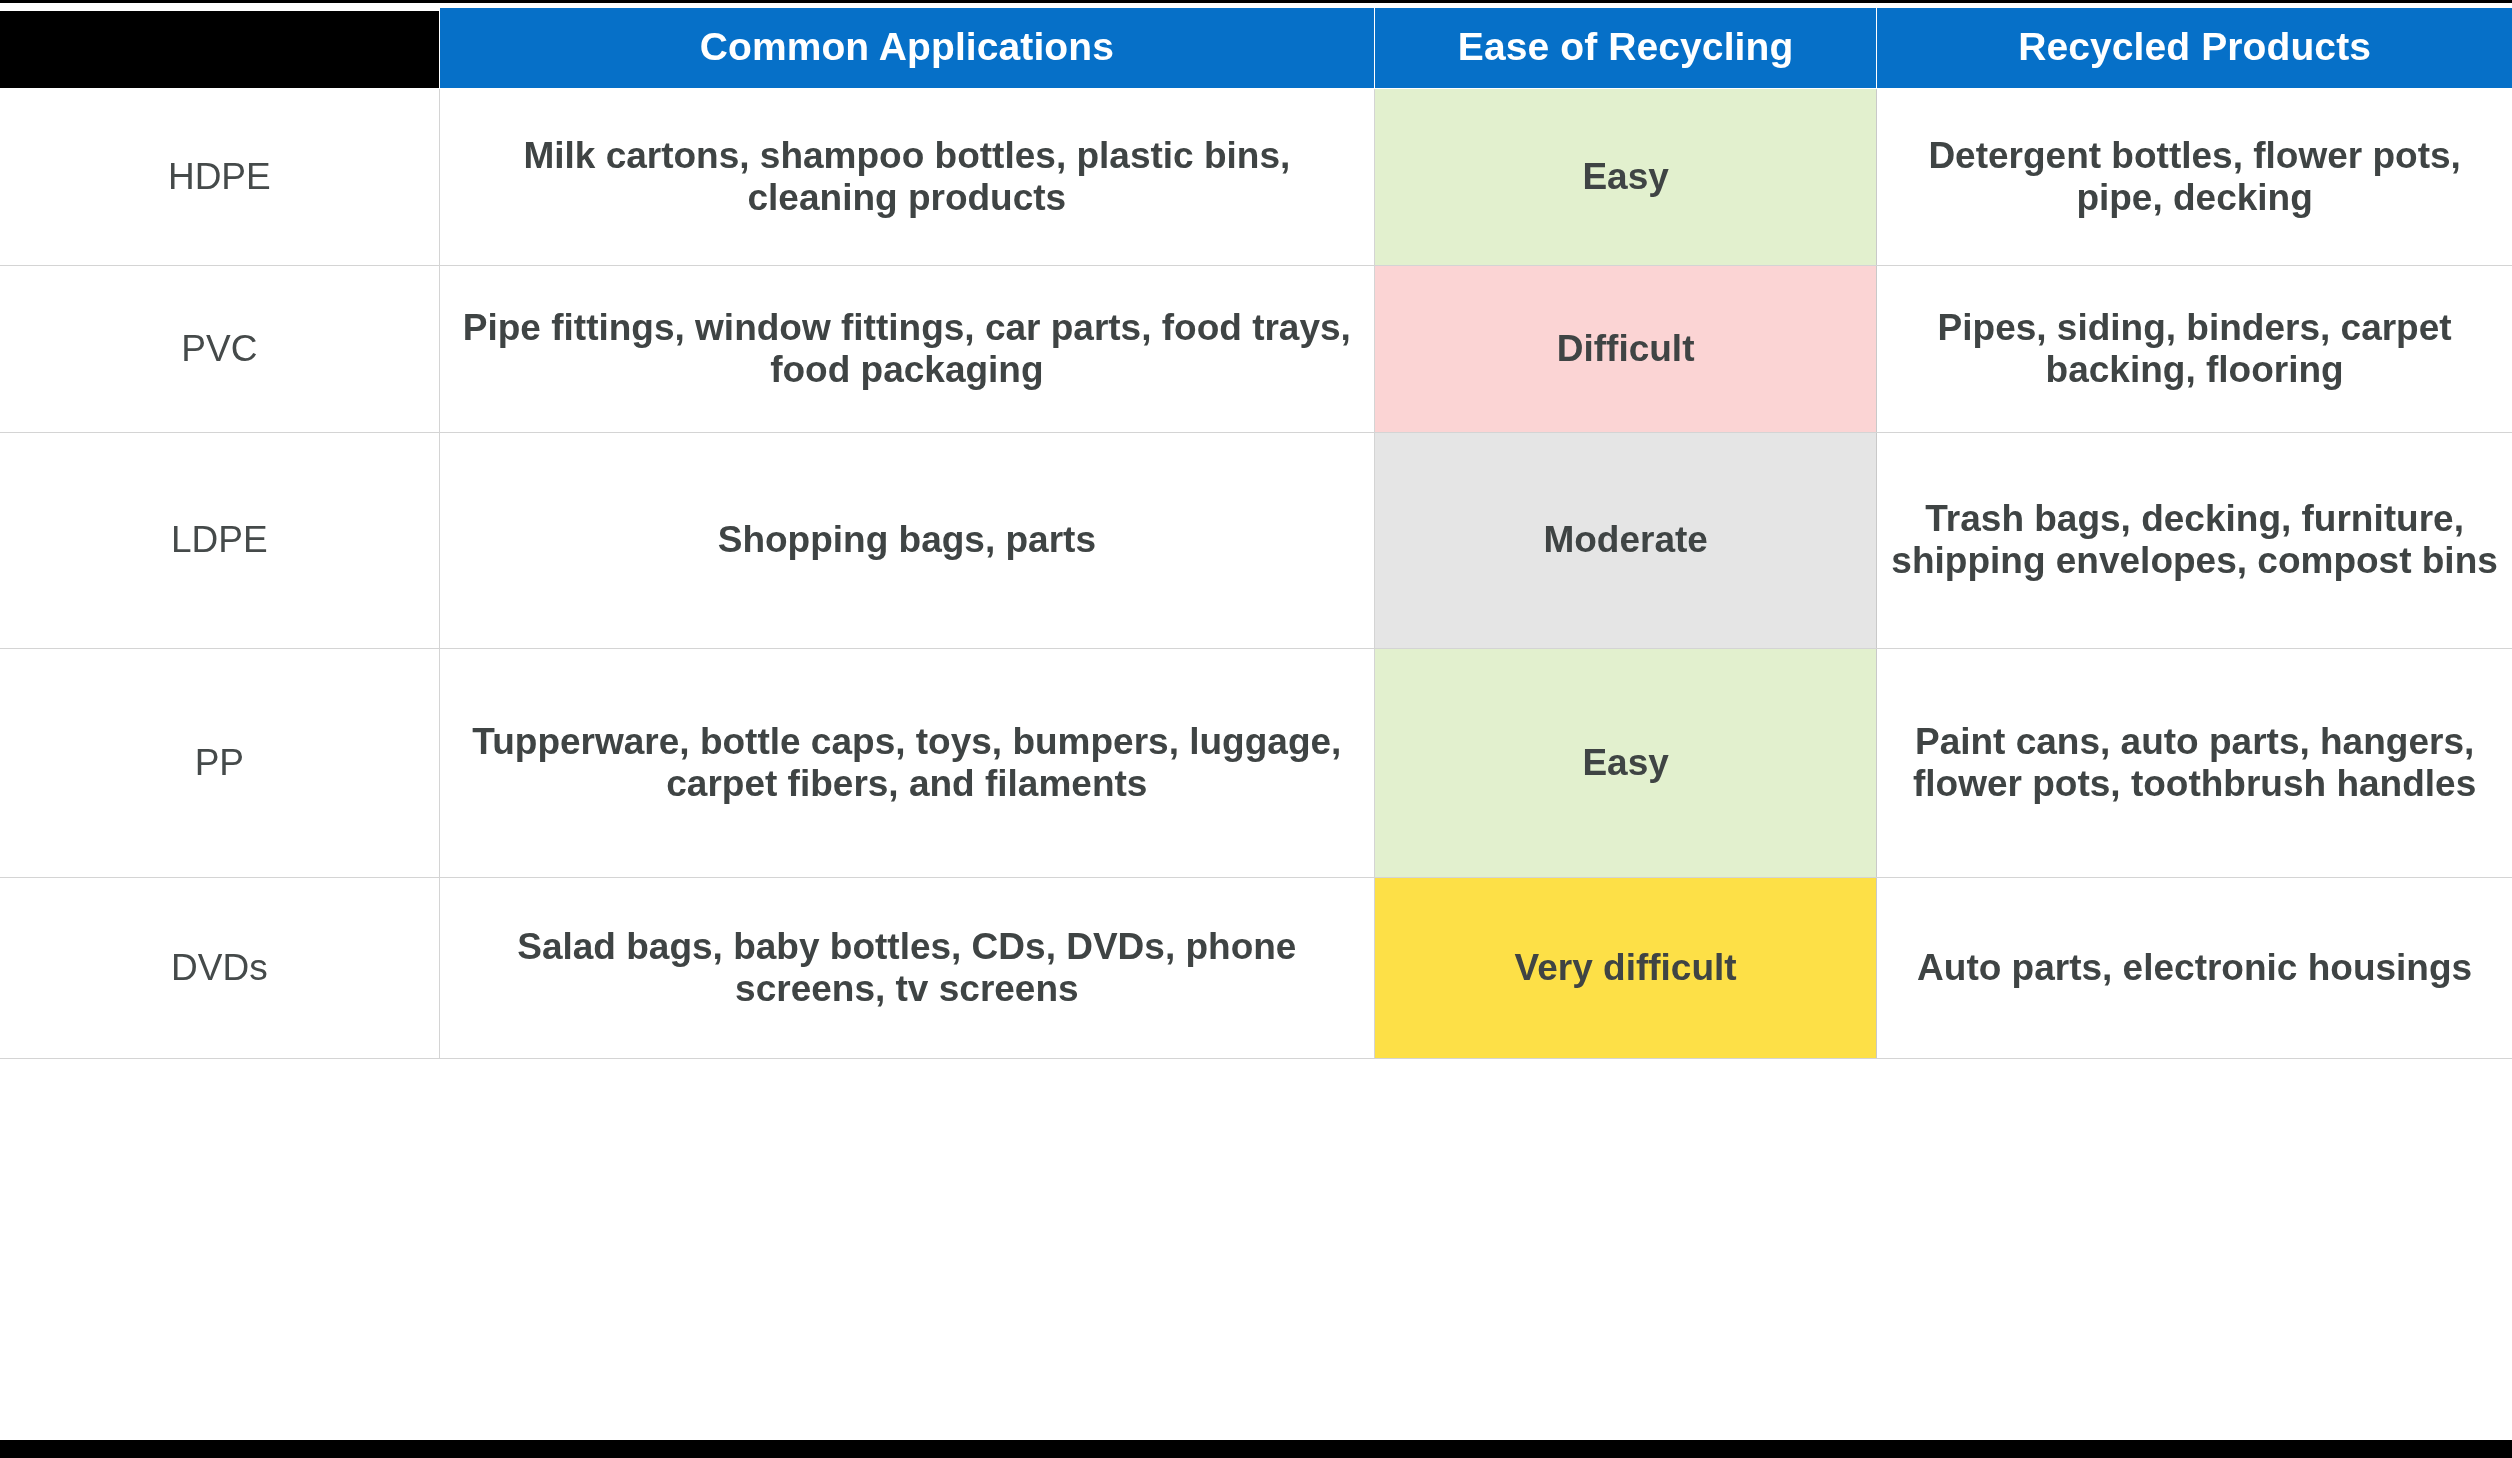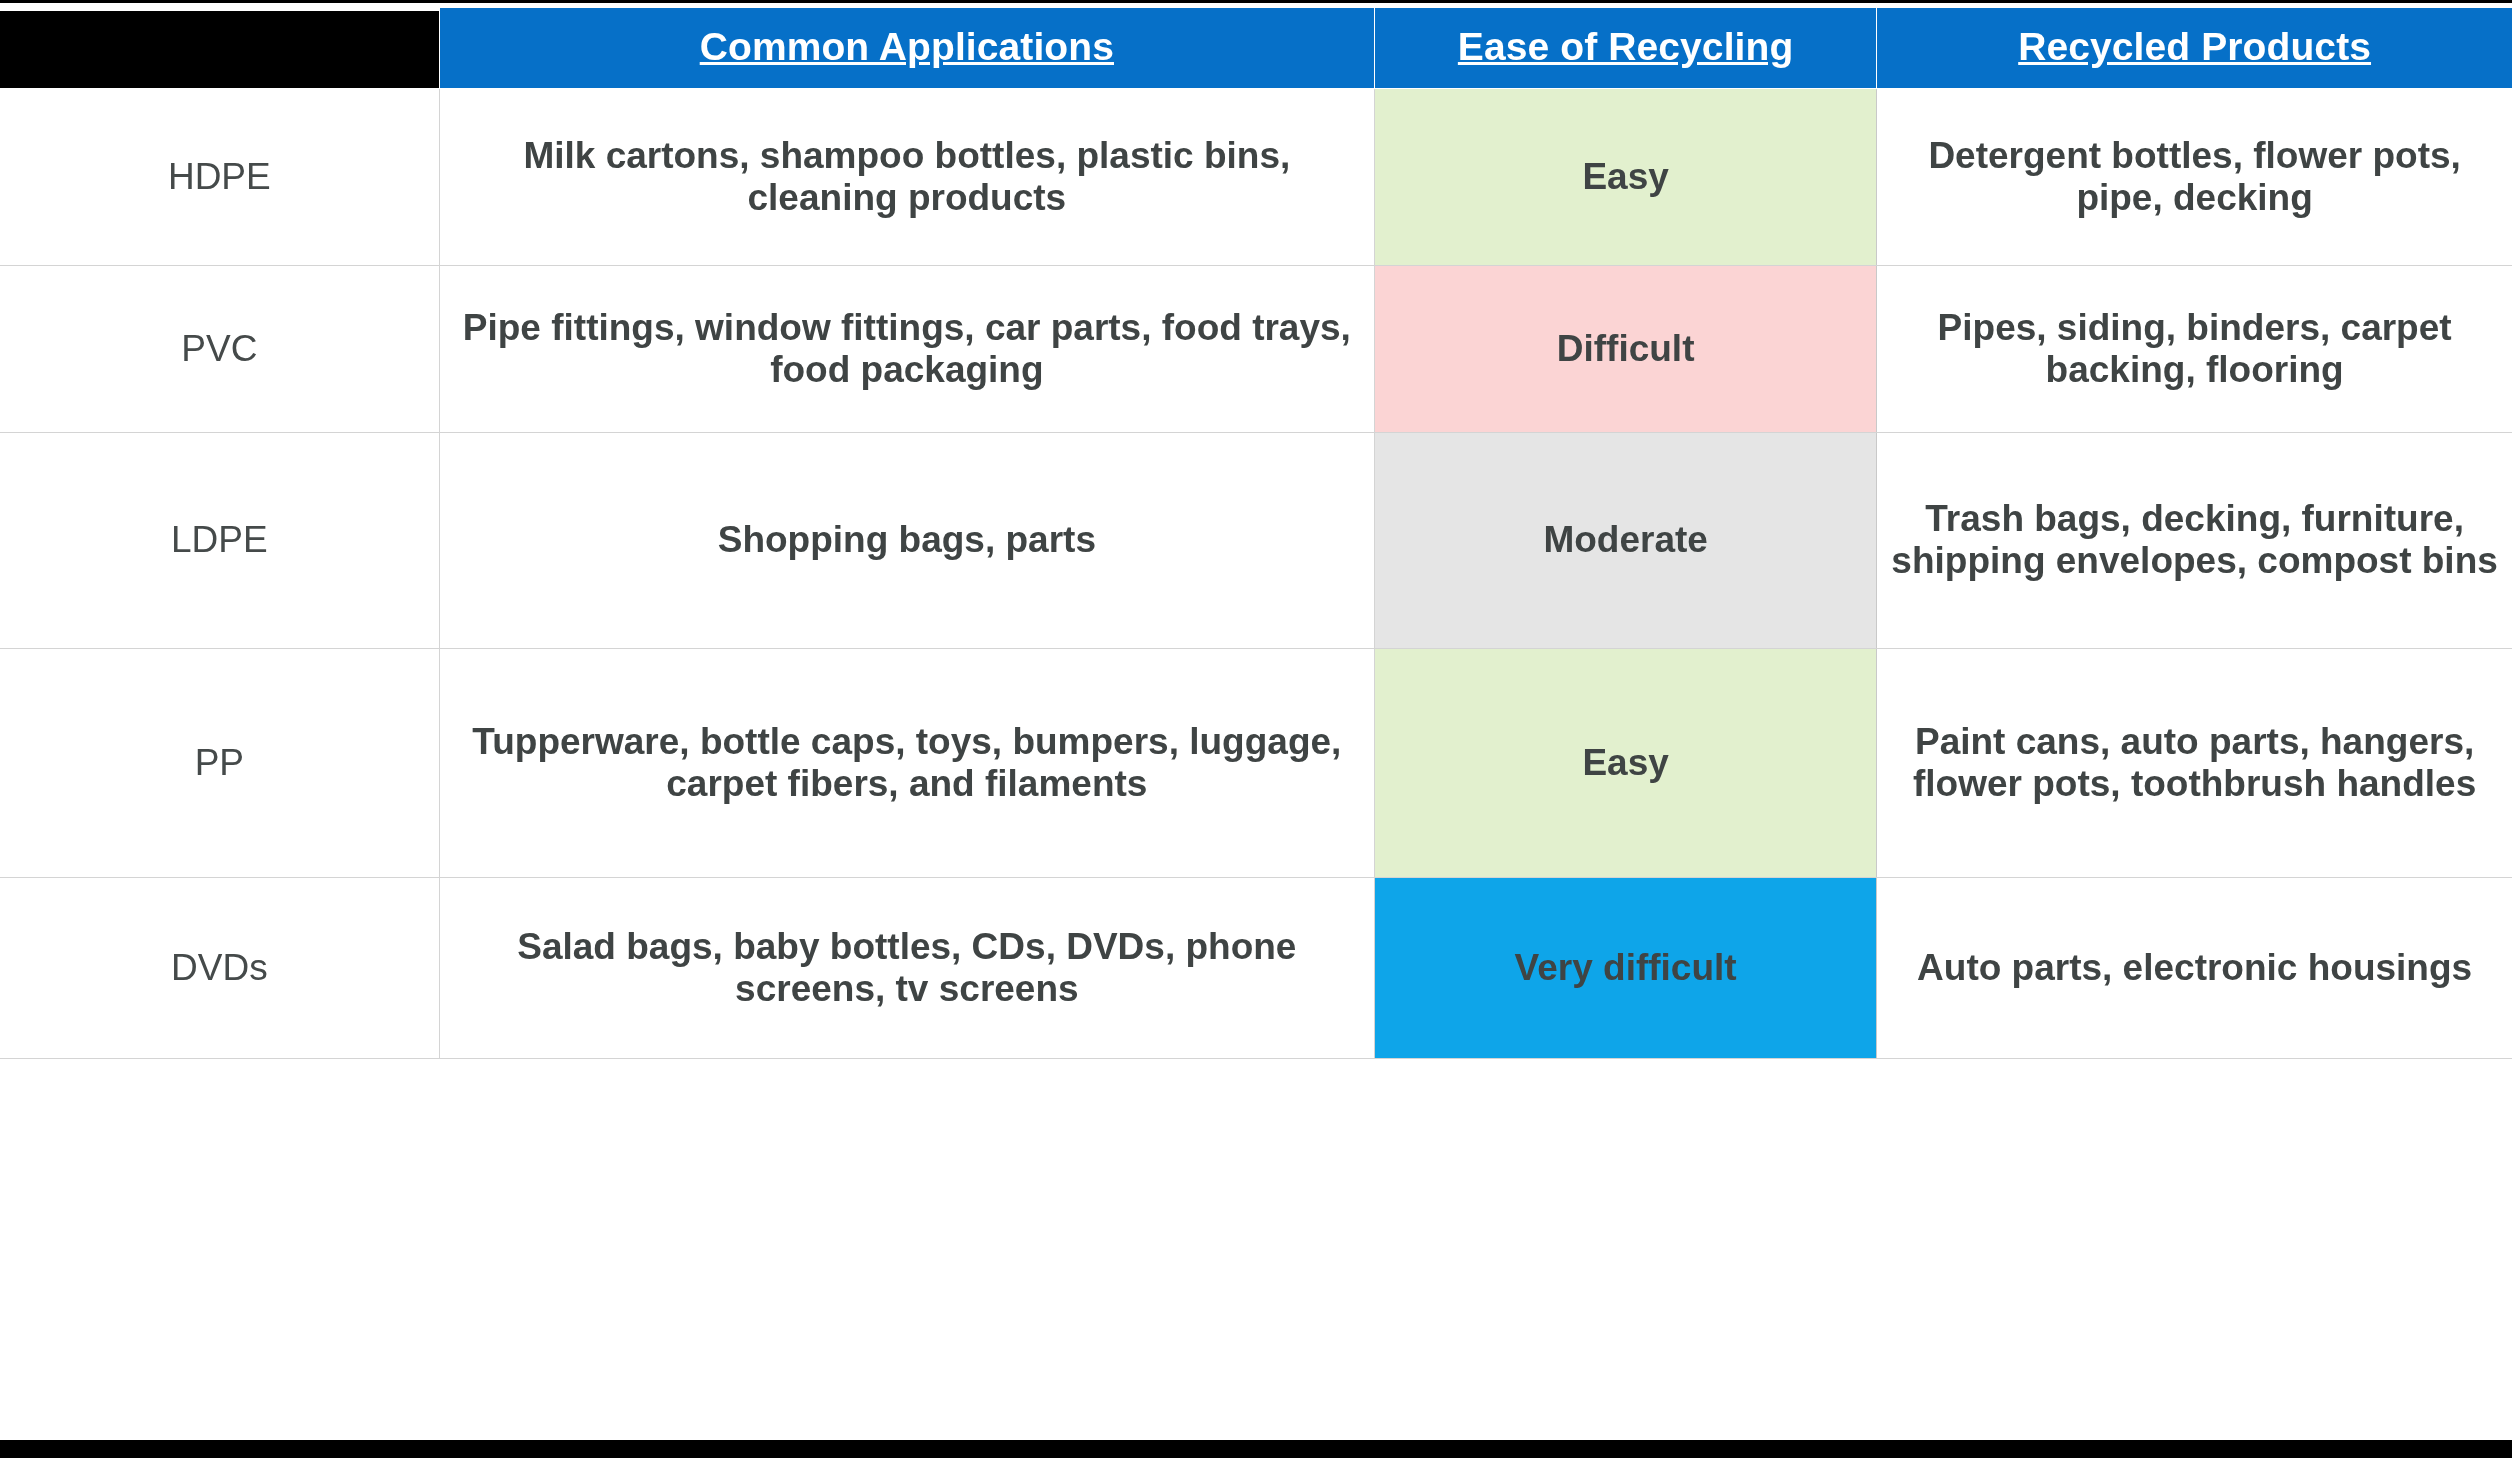--- a/index.html
+++ b/index.html
@@ -70,21 +70,20 @@
     border: 1.9px solid #ffffff;
   }
   th.h-code {
     background: #000000;
     border-left: none;
     border-top: 8.4px solid #ffffff;
     border-bottom: 1.9px solid #ffffff;
   }
   th.h-blue {
     background: #0670C8;
-    text-decoration: underline;
   }
   th.h-last { border-right: none; }
 
   
   tbody td {
     vertical-align: middle;
     text-align: center;
     padding: 6.4px 11.6px;
     border-top: 1.9px solid #d4d4d4;
     border-bottom: 1.9px solid #d4d4d4;
@@ -167,21 +166,21 @@
       </tr>
       <tr class="r4">
         <td class="cell-code">PP</td>
         <td class="cell-apps">Tupperware, bottle caps, toys, bumpers, luggage, carpet fibers, and filaments</td>
         <td class="cell-ease" style="background-color: rgb(226, 240, 206);">Easy</td>
         <td class="cell-prod">Paint cans, auto parts, hangers, flower pots, toothbrush handles</td>
       </tr>
       <tr class="r6">
         <td class="cell-code">DVDs</td>
         <td class="cell-apps">Salad bags, baby bottles, CDs, DVDs, phone screens, tv screens</td>
-        <td class="cell-ease" style="background-color: #0ea5e9;">Very difficult</td>
+        <td class="cell-ease" style="background-color: #fde047;">Very difficult</td>
         <td class="cell-prod">Auto parts, electronic housings</td>
       </tr>
     </tbody>
   </table>
 
   <div class="bottom-rule"></div>
 </div>
 
 
 </body></html>

